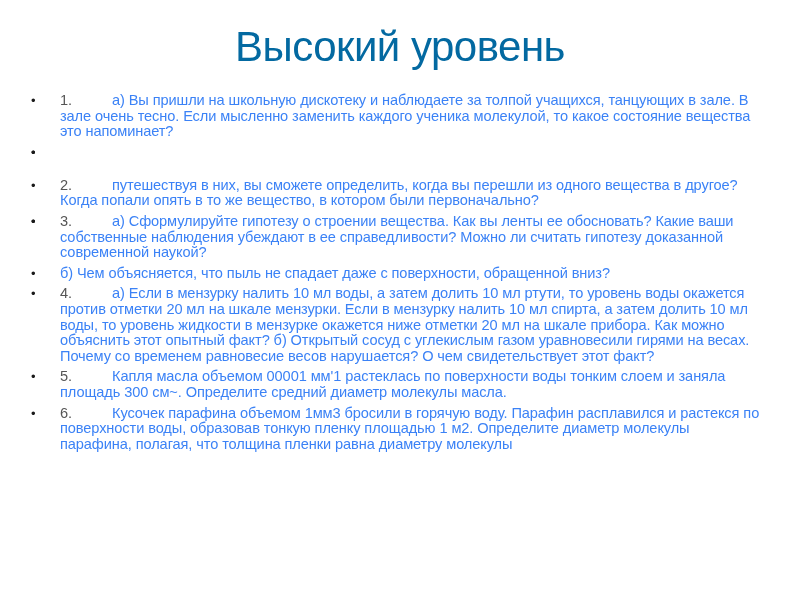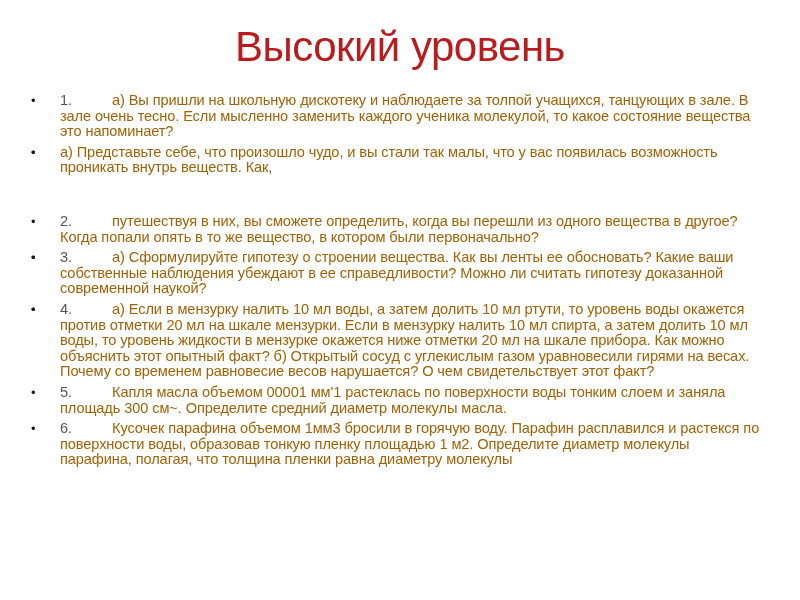--- a/index.html
+++ b/index.html
@@ -1,53 +1,53 @@
 <!DOCTYPE html>
 <html><head>
   <meta charset="utf-8">
   <style>
     html, body { margin:0; padding:0; }
     body { width:800px; height:600px; overflow:hidden; background:#ffffff; position:relative;
       font-family:"Liberation Sans", sans-serif; color:#1a1a1a; }
     .title { position:absolute; left:0; top:22px; width:800px; text-align:center;
-      font-size:42px; line-height:50px; color:#b91c1c; letter-spacing:-0.5px; }
+      font-size:42px; line-height:50px; color:#0369a1; letter-spacing:-0.5px; }
     .list { position:absolute; left:0; top:93px; width:800px; margin:0; padding:0; list-style:none; }
     .item { position:relative; padding-left:60px; padding-right:40px; font-size:14.6px; line-height:15.6px;
       margin-bottom:5px; letter-spacing:-0.1px; }
     .item.spacer { margin-bottom:38px; }
     .bullet { position:absolute; left:31px; top:0; font-size:13px; }
     .num { color:#555; display:inline-block; width:52px; }
-    .body-text { color:#a16207; }
+    .body-text { color:#3b82f6; }
   </style>
 </head>
 <body>
 
 <div class="title">Высокий уровень</div>
 
 <ul class="list">
   <li class="item">
     <span class="bullet">•</span><span class="num">1.</span><span class="body-text">а) Вы пришли на школьную дискотеку и наблюдаете за толпой учащихся, танцующих в зале. В зале очень тесно. Если мысленно заменить каждого ученика молекулой, то какое состояние вещества это напоминает?</span>
   </li>
   <li class="item">
     <span class="bullet">•</span>
   </li>
   <li class="item spacer">
-    <span class="bullet">•</span><span class="body-text">а) Представьте себе, что произошло чудо, и вы стали так малы, что у вас появилась возможность проникать внутрь веществ. Как,</span>
+    <span class="bullet">•</span>
   </li>
   <li class="item">
     <span class="bullet">•</span><span class="num">2.</span><span class="body-text">путешествуя в них, вы сможете определить, когда вы перешли из одного вещества в другое? Когда попали опять в то же вещество, в котором были первоначально?</span>
   </li>
   <li class="item">
     <span class="bullet">•</span>
   </li>
   <li class="item">
     <span class="bullet">•</span><span class="num">3.</span><span class="body-text">а) Сформулируйте гипотезу о строении вещества. Как вы ленты ее обосновать? Какие ваши собственные наблюдения убеждают в ее справедливости? Можно ли считать гипотезу доказанной современной наукой?</span>
   </li>
   <li class="item">
-    <span class="bullet">•</span>
+    <span class="bullet">•</span><span class="body-text">б) Чем объясняется, что пыль не спадает даже с поверхности, обращенной вниз?</span>
   </li>
   <li class="item">
     <span class="bullet">•</span><span class="num">4.</span><span class="body-text">а) Если в мензурку налить 10 мл воды, а затем долить 10 мл ртути, то уровень воды окажется против отметки 20 мл на шкале мензурки. Если в мензурку налить 10 мл спирта, а затем долить 10 мл воды, то уровень жидкости в мензурке окажется ниже отметки 20 мл на шкале прибора. Как можно объяснить этот опытный факт? б) Открытый сосуд с углекислым газом уравновесили гирями на весах. Почему со временем равновесие весов нарушается? О чем свидетельствует этот факт?</span>
   </li>
   <li class="item">
     <span class="bullet">•</span><span class="num">5.</span><span class="body-text">Капля масла объемом 00001 мм'1 растеклась по поверхности воды тонким слоем и заняла площадь 300 см~. Определите средний диаметр молекулы масла.</span>
   </li>
   <li class="item">
     <span class="bullet">•</span><span class="num">6.</span><span class="body-text">Кусочек парафина объемом 1мм3 бросили в горячую воду. Парафин расплавился и растекся по поверхности воды, образовав тонкую пленку площадью 1 м2. Определите диаметр молекулы парафина, полагая, что толщина пленки равна диаметру молекулы</span>
   </li>

